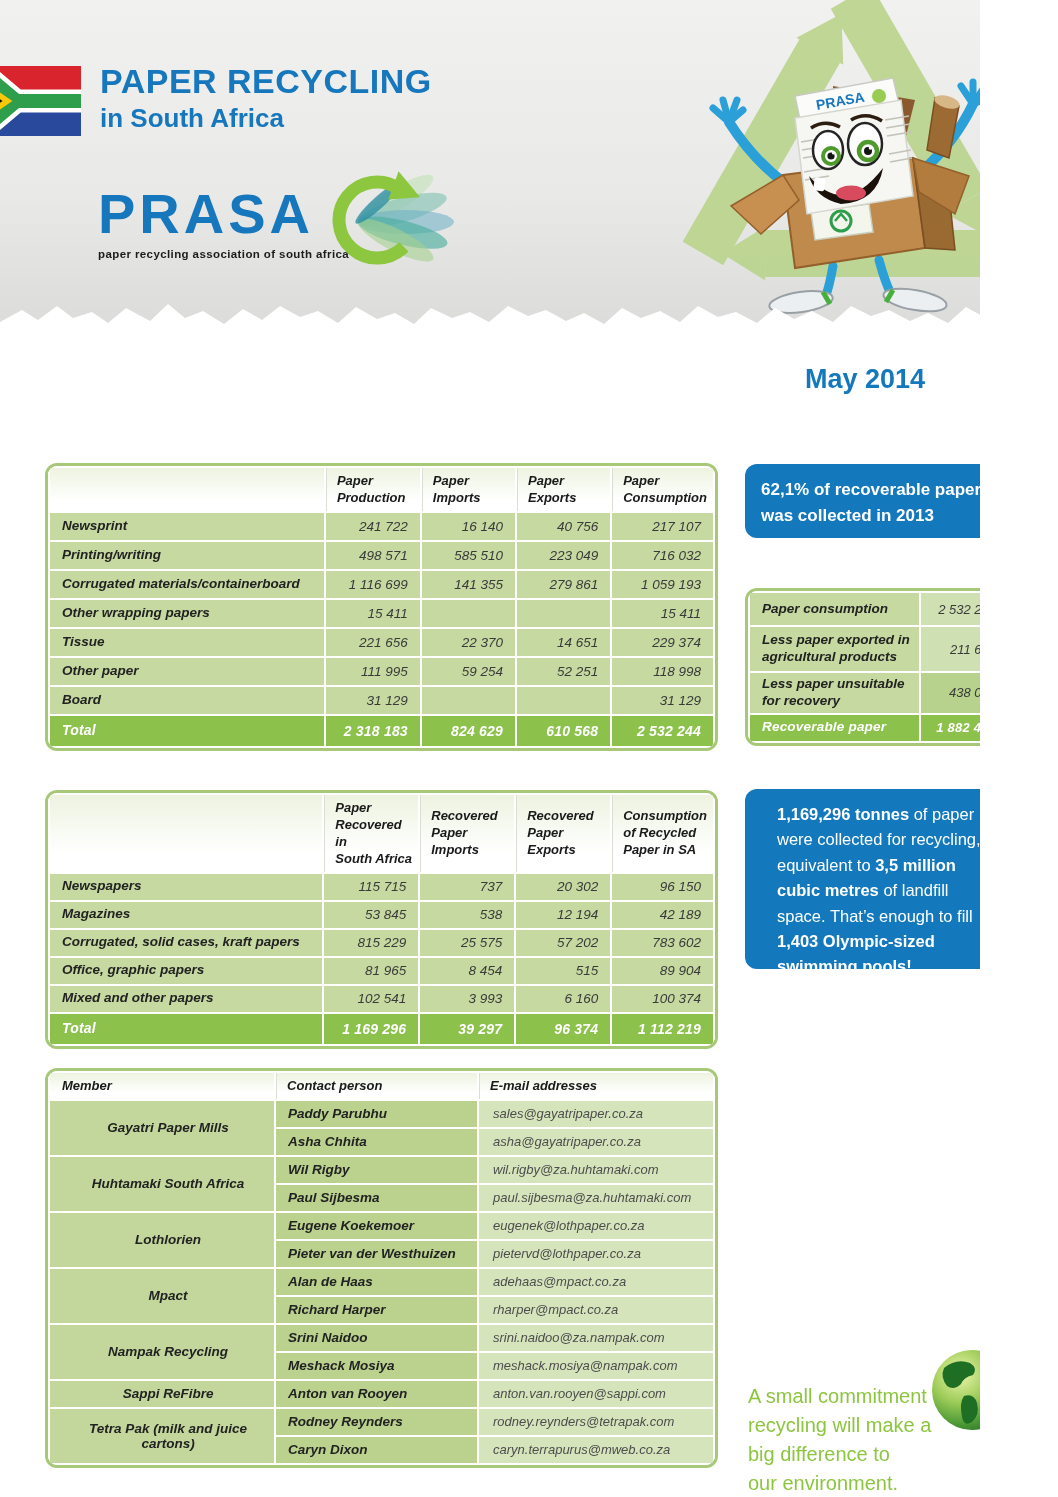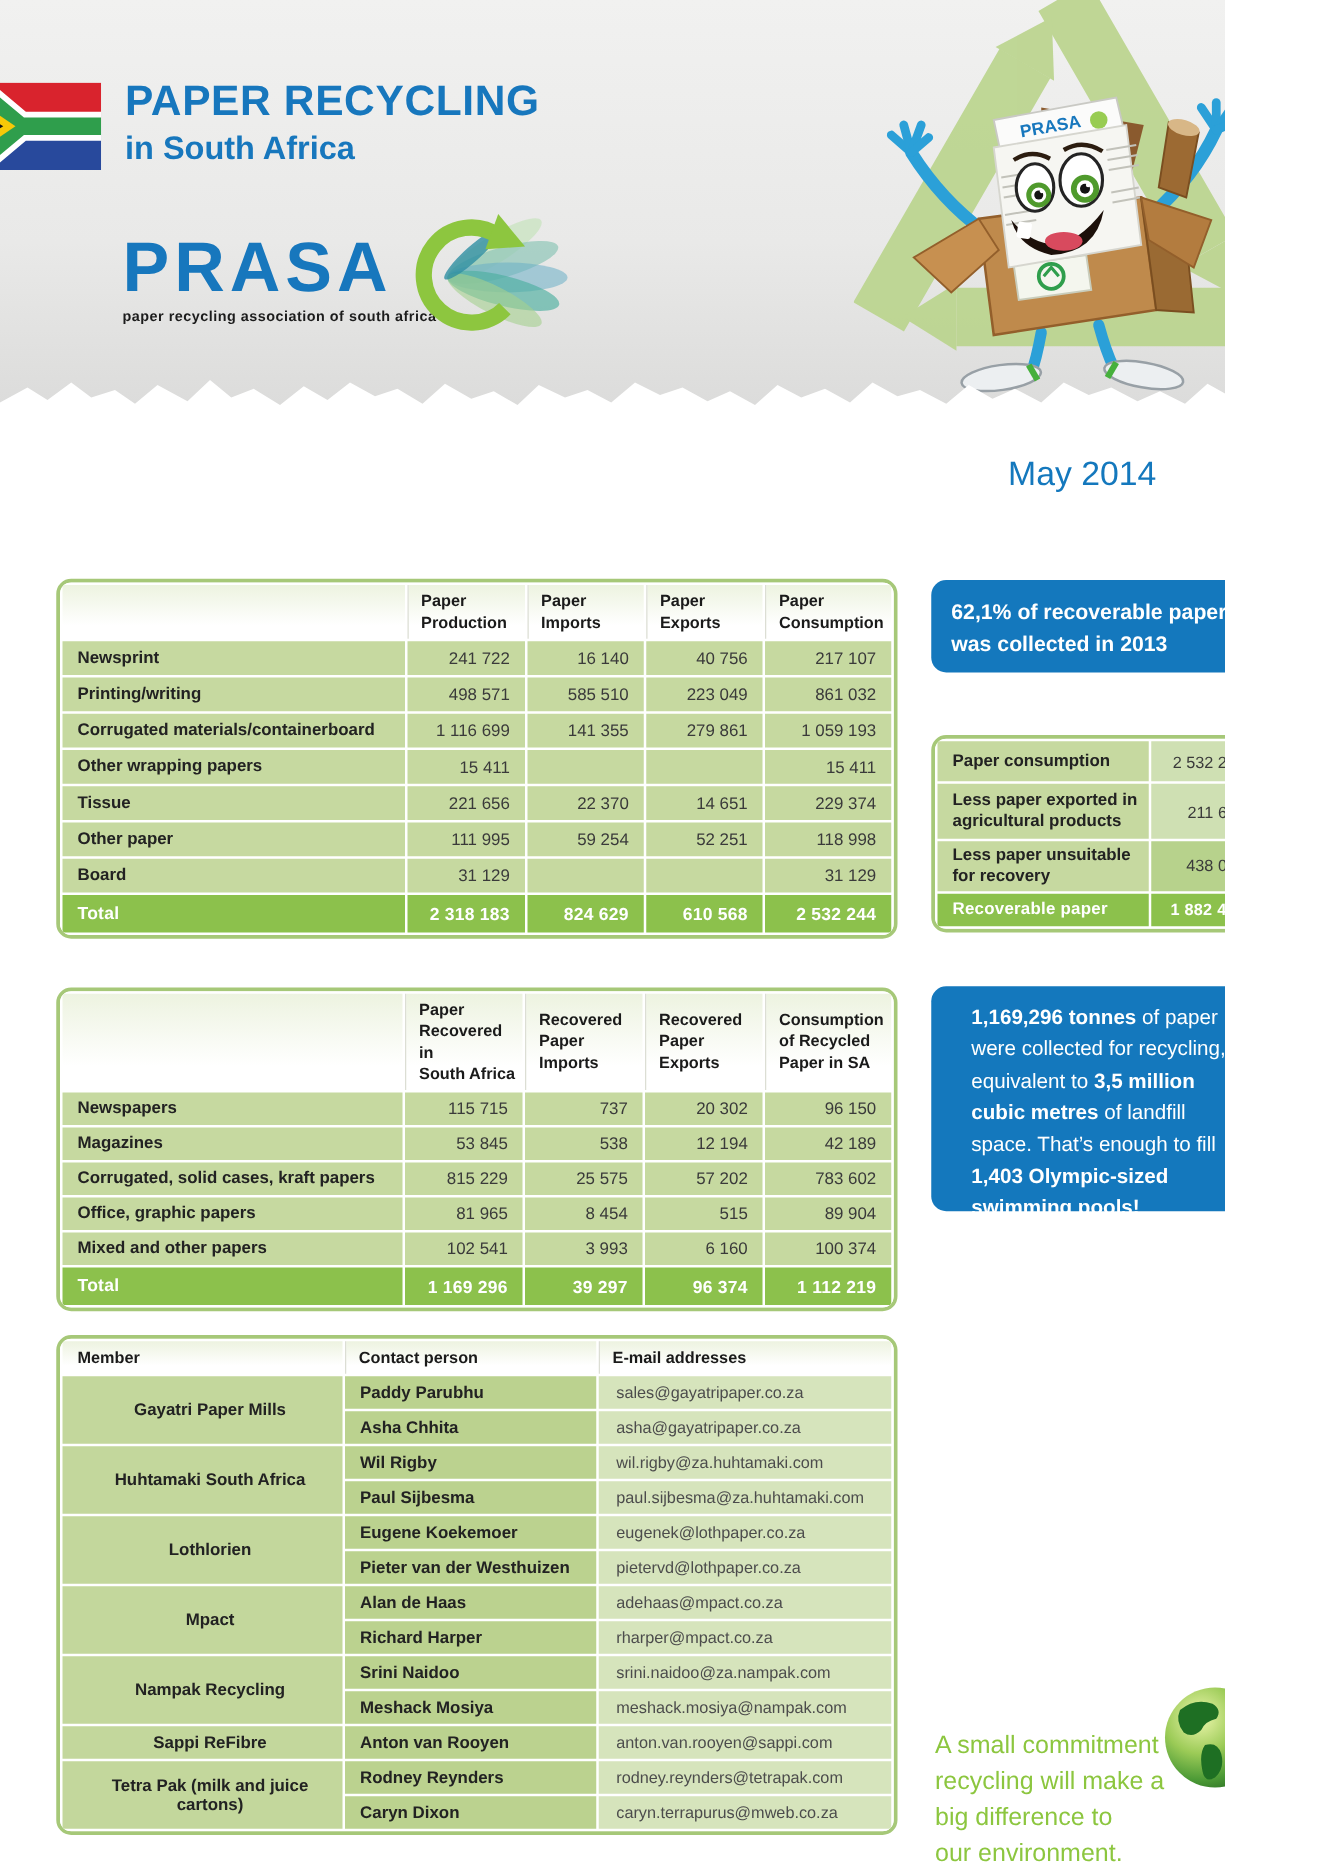--- a/index.html
+++ b/index.html
@@ -15,25 +15,25 @@
   .flag-wrap { position:absolute; left:0; top:66px; width:81px; height:70px; overflow:hidden; }
   .flag-wrap svg { position:absolute; left:-24px; top:0; }
   .title-block { position:absolute; left:100px; top:62px; color:#1777bd; }
   .title-line1 { font-size:34px; font-weight:700; letter-spacing:0.5px; }
   .title-line2 { font-size:26px; font-weight:700; margin-top:2px; }
   .prasa-block { position:absolute; left:98px; top:186px; }
   .prasa-word { font-size:56px; font-weight:700; letter-spacing:4px; color:#1777bd; line-height:1; }
   .prasa-tagline { margin-top:6px; font-size:11.5px; font-weight:700; letter-spacing:0.4px; color:#1c1c1c; }
   .logo-swoosh { position:absolute; left:322px; top:160px; }
   .mascot { position:absolute; left:683px; top:0px; }
-  .date-label { position:absolute; right:55px; top:364px; font-size:27px; font-weight:400; color:#1478bd;margin-left:33px; }
+  .date-label { position:absolute; right:55px; top:364px; font-size:27px; font-weight:700; color:#1478bd;margin-left:33px; }
 
   
   .gtable { position:absolute; border:3px solid #a6c878; border-radius:12px; background:#fff; overflow:hidden; }
-  .gtable table { border-collapse:separate; border-spacing:2px; width:100%; background:#fff; }
+  .gtable table { border-collapse:separate; border-spacing:2px; width:100%; background:#fff;font-style:italic; }
   .gtable th { background:linear-gradient(180deg,#edf3e0, #ffffff 75%); color:#1a1a1a; font-weight:700;
     font-size:13px; text-align:left; vertical-align:middle; line-height:1.3; white-space:pre-line;
     padding:5px 6px 4px 10px; }
   .gtable th:first-child { padding-left:12px; }
   .gtable th + th { border-left:1px solid #dcded4; }
   .gtable td { font-size:13.5px; vertical-align:middle; }
   .gtable td.lbl { background:#c6d9a0; font-weight:700; color:#222; padding:3px 6px 3px 12px; white-space:pre-line; line-height:1.25; }
   .gtable td.num { background:#c6d9a0; text-align:right; color:#3a3a3a; padding:3px 12px 3px 4px; }
   .gtable tr.total td { background:#8cc14c; color:#fff; font-weight:700; font-size:14px; letter-spacing:0.2px; }
   .stat td { height:27px; }
@@ -229,21 +229,21 @@
             <td class="num">241 722</td>
             <td class="num">16 140</td>
             <td class="num">40 756</td>
             <td class="num">217 107</td>
           </tr>
           <tr>
             <td class="lbl">Printing/writing</td>
             <td class="num">498 571</td>
             <td class="num">585 510</td>
             <td class="num">223 049</td>
-            <td class="num">861 032</td>
+            <td class="num">716 032</td>
           </tr>
           <tr>
             <td class="lbl">Corrugated materials/containerboard</td>
             <td class="num">1 116 699</td>
             <td class="num">141 355</td>
             <td class="num">279 861</td>
             <td class="num">1 059 193</td>
           </tr>
           <tr>
             <td class="lbl">Other wrapping papers</td>

